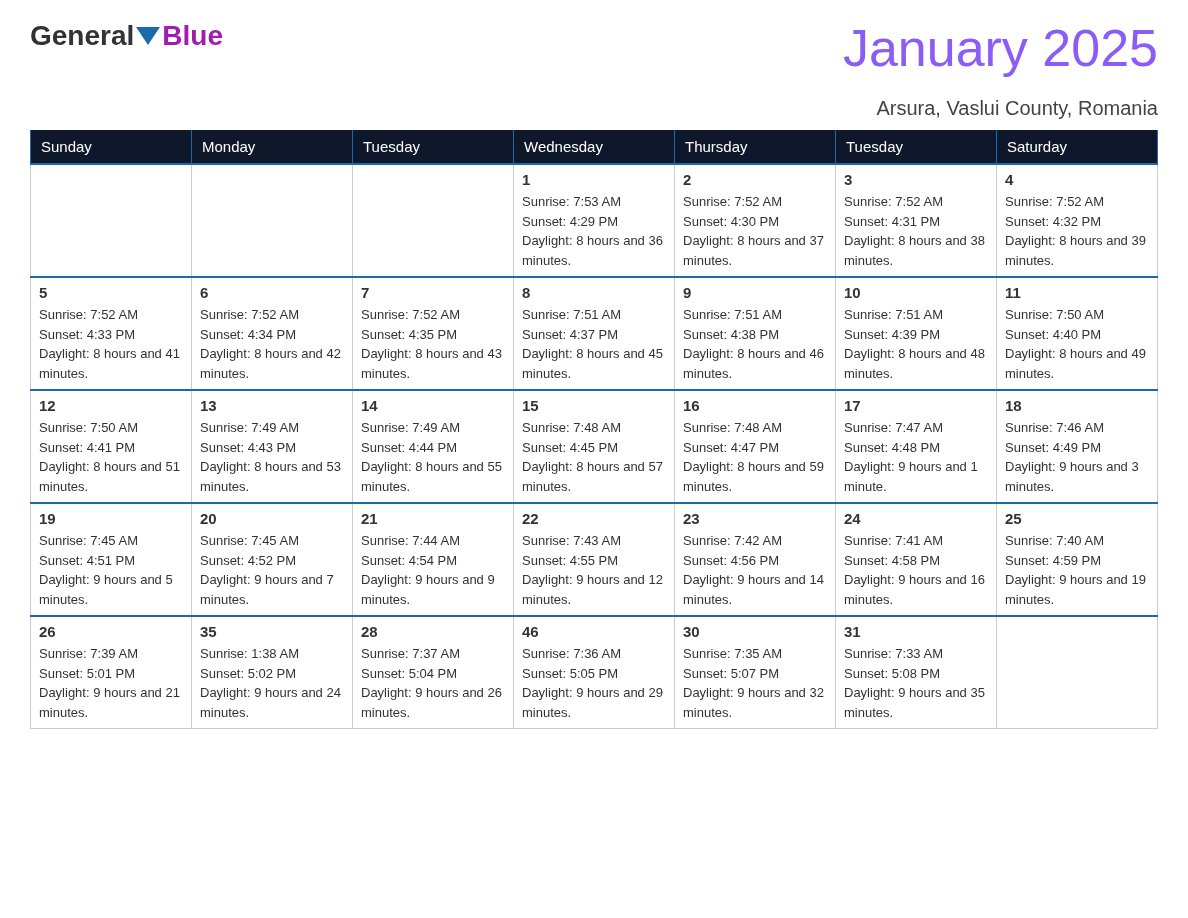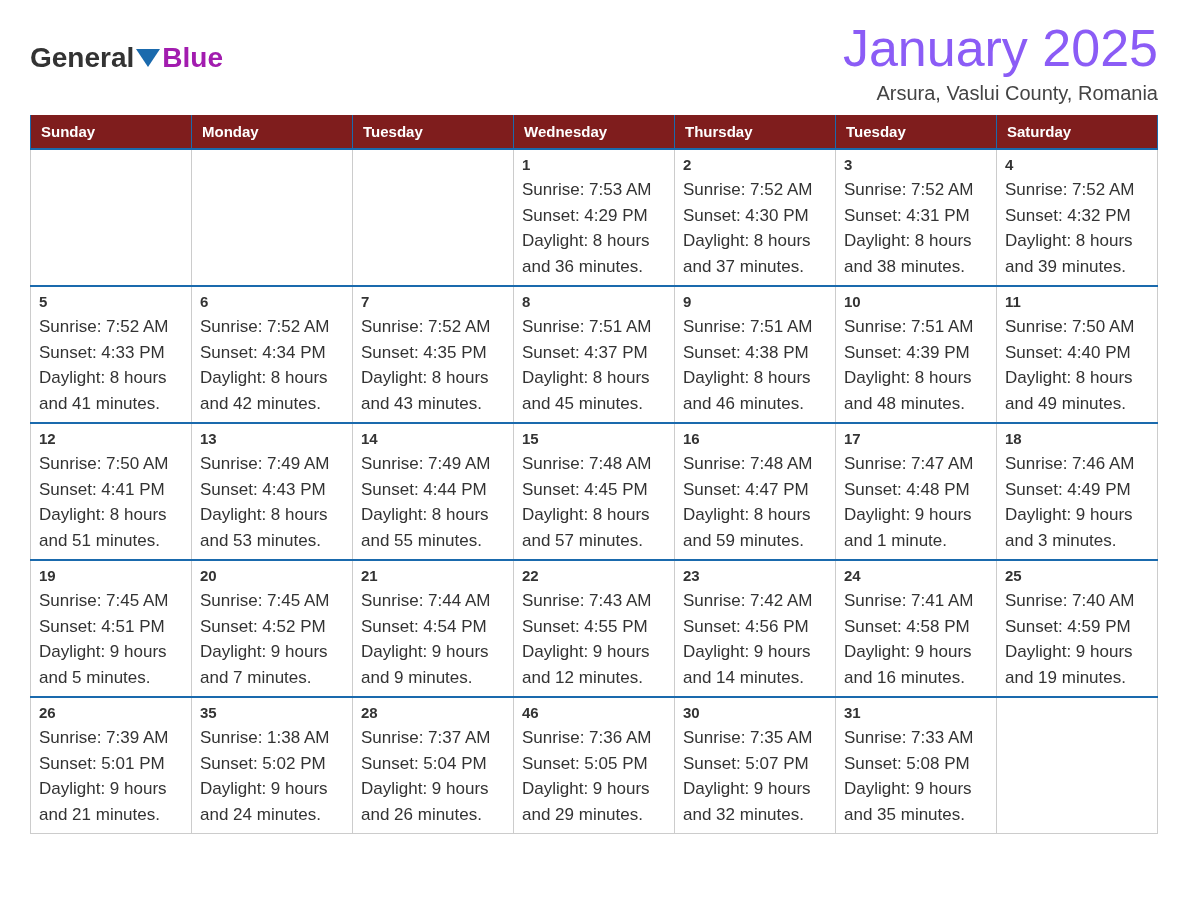--- a/index.html
+++ b/index.html
@@ -20,21 +20,20 @@
       display: flex;
       flex-direction: column;
       align-items: flex-start;
     }
     .logo-text {
       font-size: 28px;
       font-weight: bold;
       color: #333;
       display: flex;
       align-items: center;
-      margin-top: 22px;
     }
     .logo-general {
       color: #333;
       font-weight: bold;
     }
     .logo-triangle {
       width: 0;
       height: 0;
       border-left: 12px solid transparent;
       border-right: 12px solid transparent;
@@ -51,52 +50,52 @@
     }
     .month-title {
       font-size: 52px;
       color: #8b5cf6;
       font-weight: normal;
       line-height: 1.1;
     }
     .location {
       font-size: 20px;
       color: #444;
-      margin-top: 5px;
+      margin-top: 20px;
     }
     table {
       width: 100%;
       border-collapse: collapse;
       margin-top: 10px;
     }
     th {
-      background-color: #7f1d1d;
+      background-color: #0f172a;
       color: #fff;
       font-size: 15px;
-      font-weight: bold;
+      font-weight: normal;
       padding: 8px 10px;
       text-align: left;
       border: 1px solid #1a6aad;
     }
     td {
       border: 1px solid #ccc;
       vertical-align: top;
       padding: 6px 8px;
       width: 14.28%;
       height: 110px;
     }
     .day-number {
       font-size: 15px;
       font-weight: bold;
       color: #333;
       display: block;
       margin-bottom: 4px;
     }
     .day-info {
-      font-size: 17px;
+      font-size: 13px;
       color: #333;
       line-height: 1.5;
     }
     td.empty {
       background: #fff;
     }
     tr td {
       border-top: 2px solid #1a6aad;
     }
     tr:first-child th {

